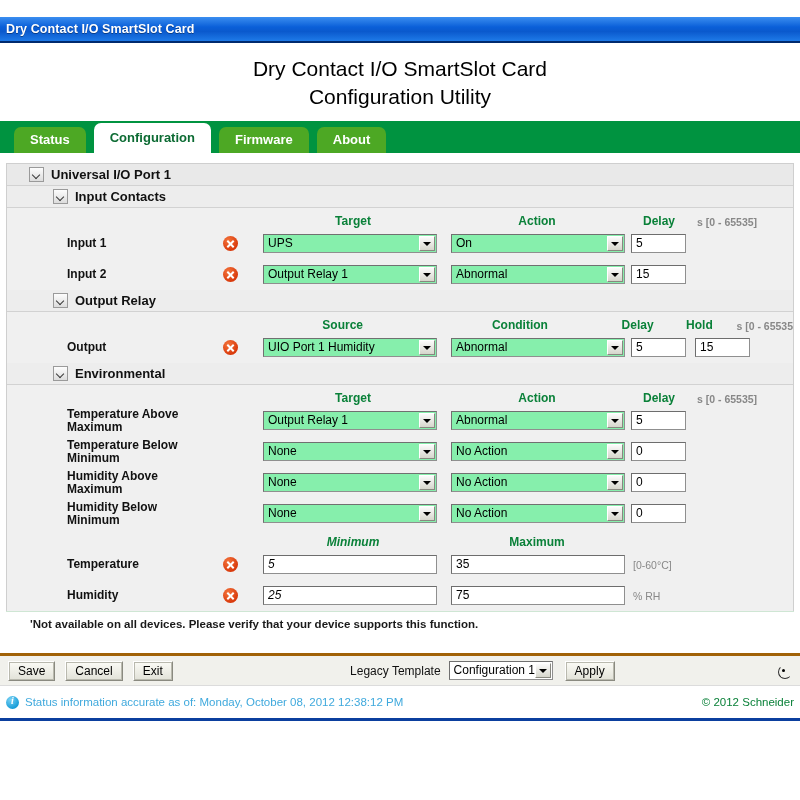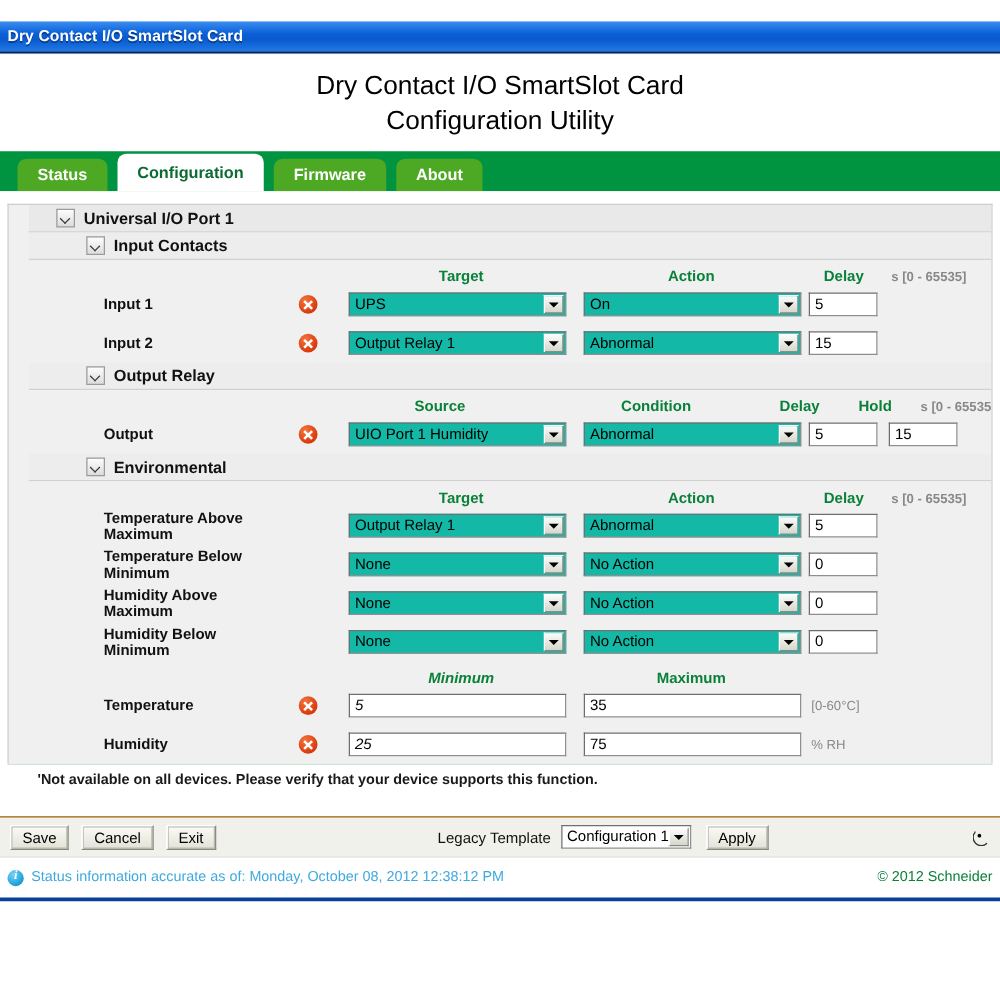--- a/index.html
+++ b/index.html
@@ -91,21 +91,20 @@
     box-sizing: border-box;
     position: relative;
     overflow: hidden;
   }
 
   .panel {
     margin: 4px 6px 0 6px;
     border: 1px solid #cfcfcf;
     border-bottom: none;
     background: #f0f0f0;
-    padding-left: 16px;
   }
 
   
   .sec-head {
     background: #e8e8e8;
     border-bottom: 1px solid #d2d2d2;
     height: 22px;
     display: flex;
     align-items: center;
     font-size: 13px;
@@ -171,21 +170,21 @@
   .ch.c-d { width: 64px; padding-left: 8px; box-sizing: border-box; }
 
   
   .c-wide1 { width: 180px; font-style: italic; }
   .c-wide2 { width: 180px; padding-left: 8px; box-sizing: border-box; }
 
   
   .sel {
     position: relative;
     height: 19px;
-    background: #14b8a6;
+    background: #86efac;
     border: 1px solid #8f8f8f;
     border-top-color: #707070;
     border-left-color: #707070;
     box-sizing: border-box;
     font-size: 12px;
     line-height: 17px;
     padding-left: 4px;
     color: #000;
     white-space: nowrap;
     overflow: hidden;
@@ -251,21 +250,21 @@
     color: #1a1a1a;
     padding: 6px 0 0 24px;
     border-top: 1px solid #cfe6d4;
     margin: 0 6px;
   }
 
   
   .actionbar {
     height: 32px;
     background: #f1f1ec;
-    border-top: 1px solid #a16207;
+    border-top: 3px solid #a16207;
     display: flex;
     align-items: center;
     padding: 0 8px;
     box-sizing: border-box;
     position: relative;
   }
   .btn {
     font-size: 12px;
     color: #000;
     background: linear-gradient(to bottom,#fbfbf6,#e2e2d8);

